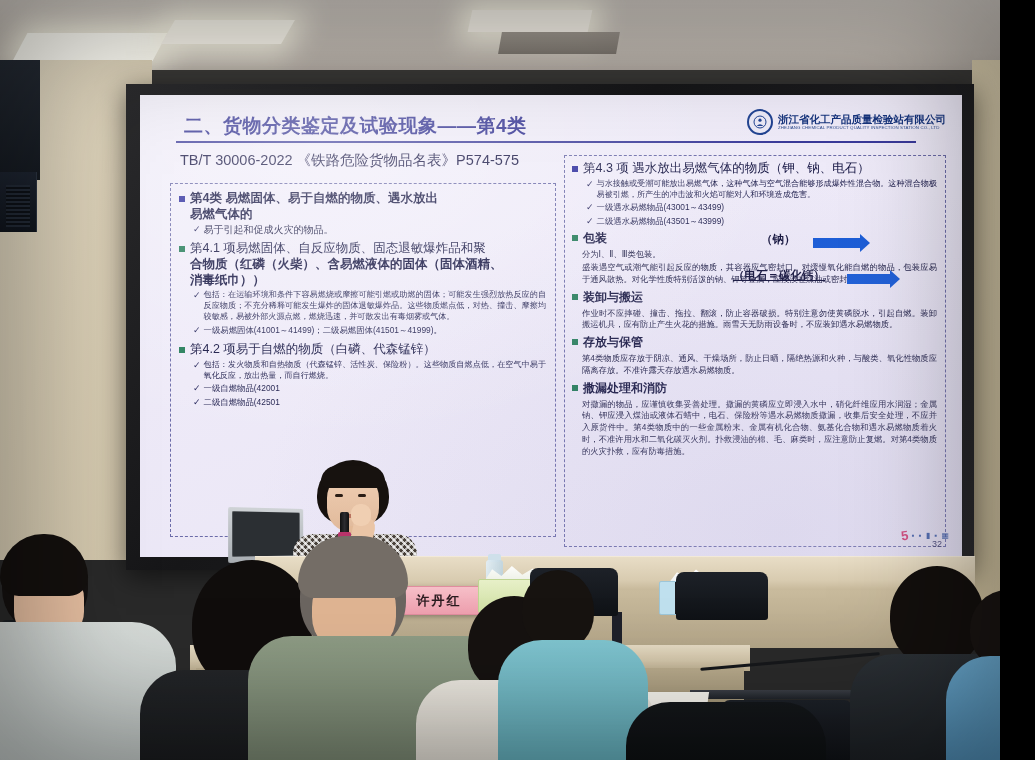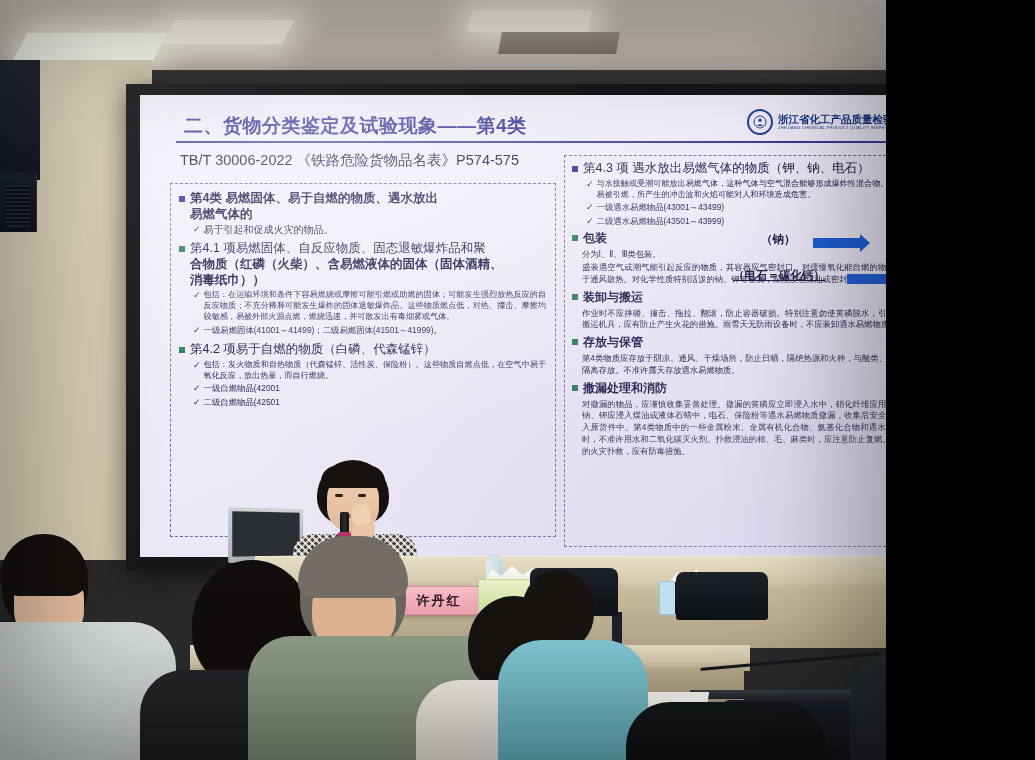--- a/index.html
+++ b/index.html
@@ -1,18 +1,18 @@
 <!DOCTYPE html>
 <html><head>
 <meta charset="utf-8">
 <title>Training Room Projection</title>
 <style>
   html,body{margin:0;padding:0;background:#000;}
   body{font-family:"Liberation Sans","DejaVu Sans",sans-serif;}
-  #scene{position:relative;width:862px;height:760px;overflow:hidden;background:#2a2a2a;padding-left:24px;}
+  #scene{position:relative;width:1000px;height:760px;overflow:hidden;background:#2a2a2a;}
 
   
   .ceiling{position:absolute;left:0;top:0;width:1035px;height:96px;
     background:linear-gradient(180deg,#cfc9c2 0%,#bdb6ae 55%,#a49c94 100%);}
   .ceiling-light{position:absolute;background:#fdfcf4;box-shadow:0 0 26px 10px rgba(255,253,235,.85);}
   .cl1{left:20px;top:33px;width:140px;height:28px;transform:skewX(-28deg);}
   .cl2{left:168px;top:20px;width:120px;height:24px;transform:skewX(-30deg);background:#f7f4ea;}
   .cl3{left:470px;top:10px;width:120px;height:22px;transform:skewX(-12deg);background:#f3efe6;}
   .ceiling-vent{position:absolute;left:500px;top:32px;width:118px;height:22px;
     background:linear-gradient(180deg,#8e877f,#6f6962);transform:skewX(-10deg);opacity:.85;}

